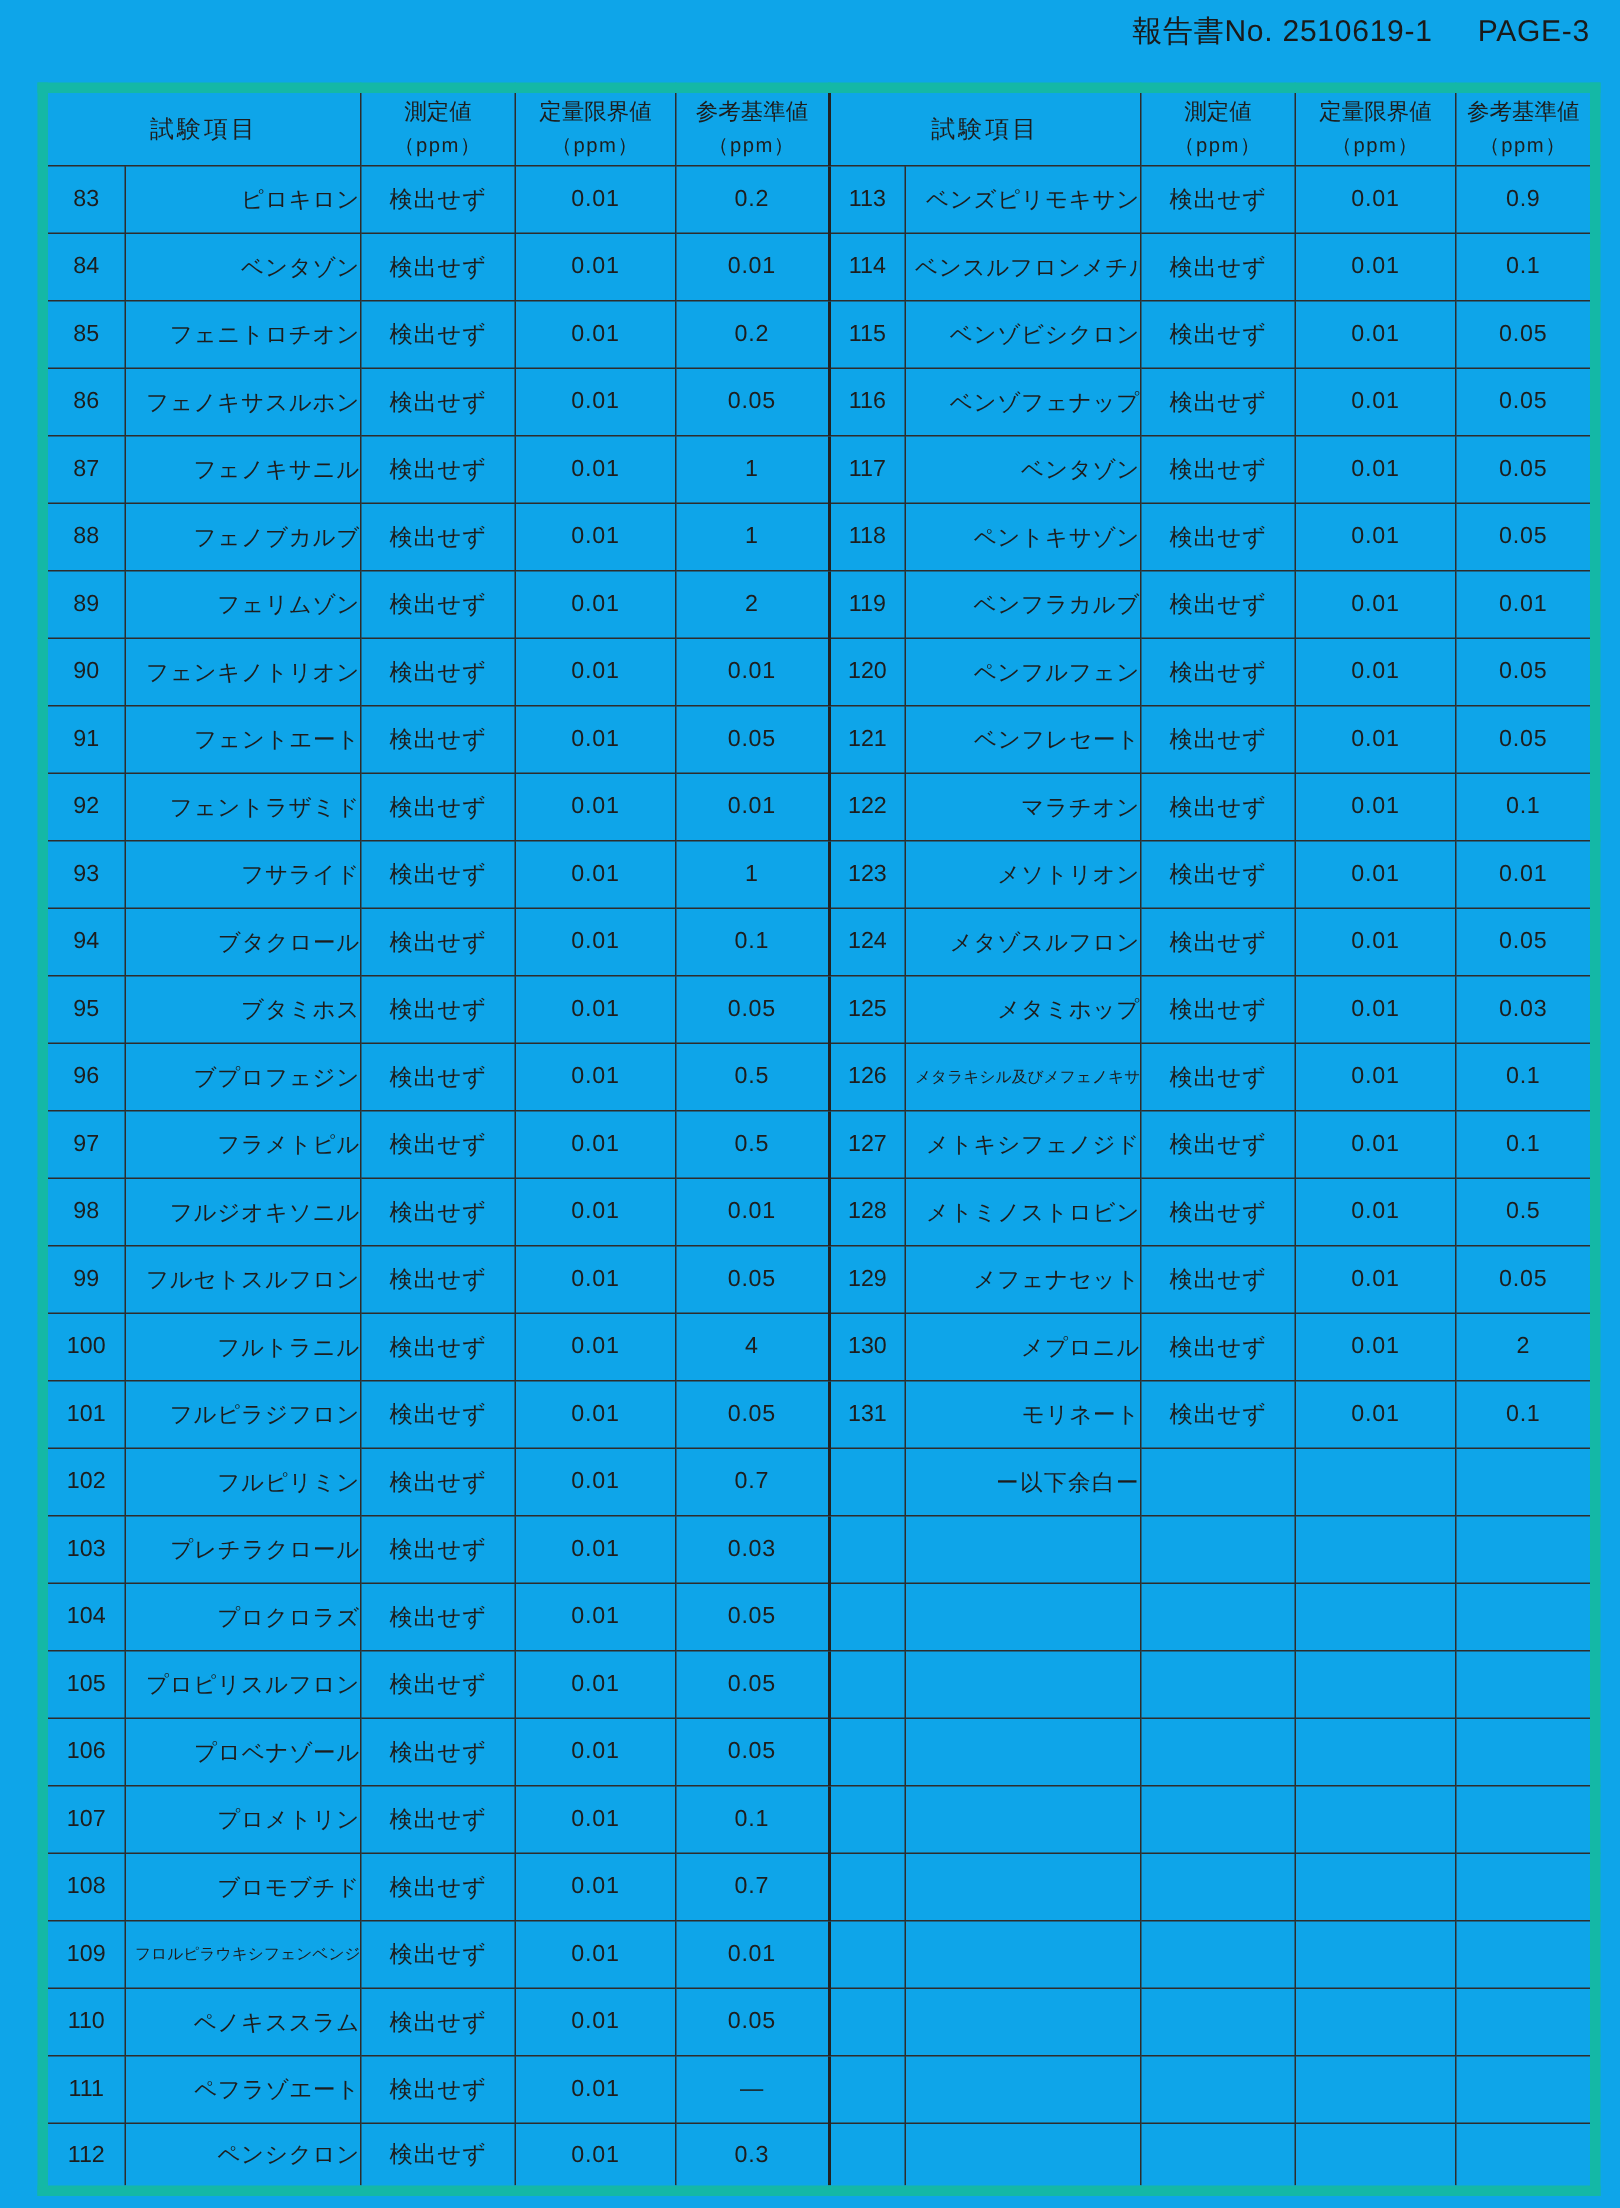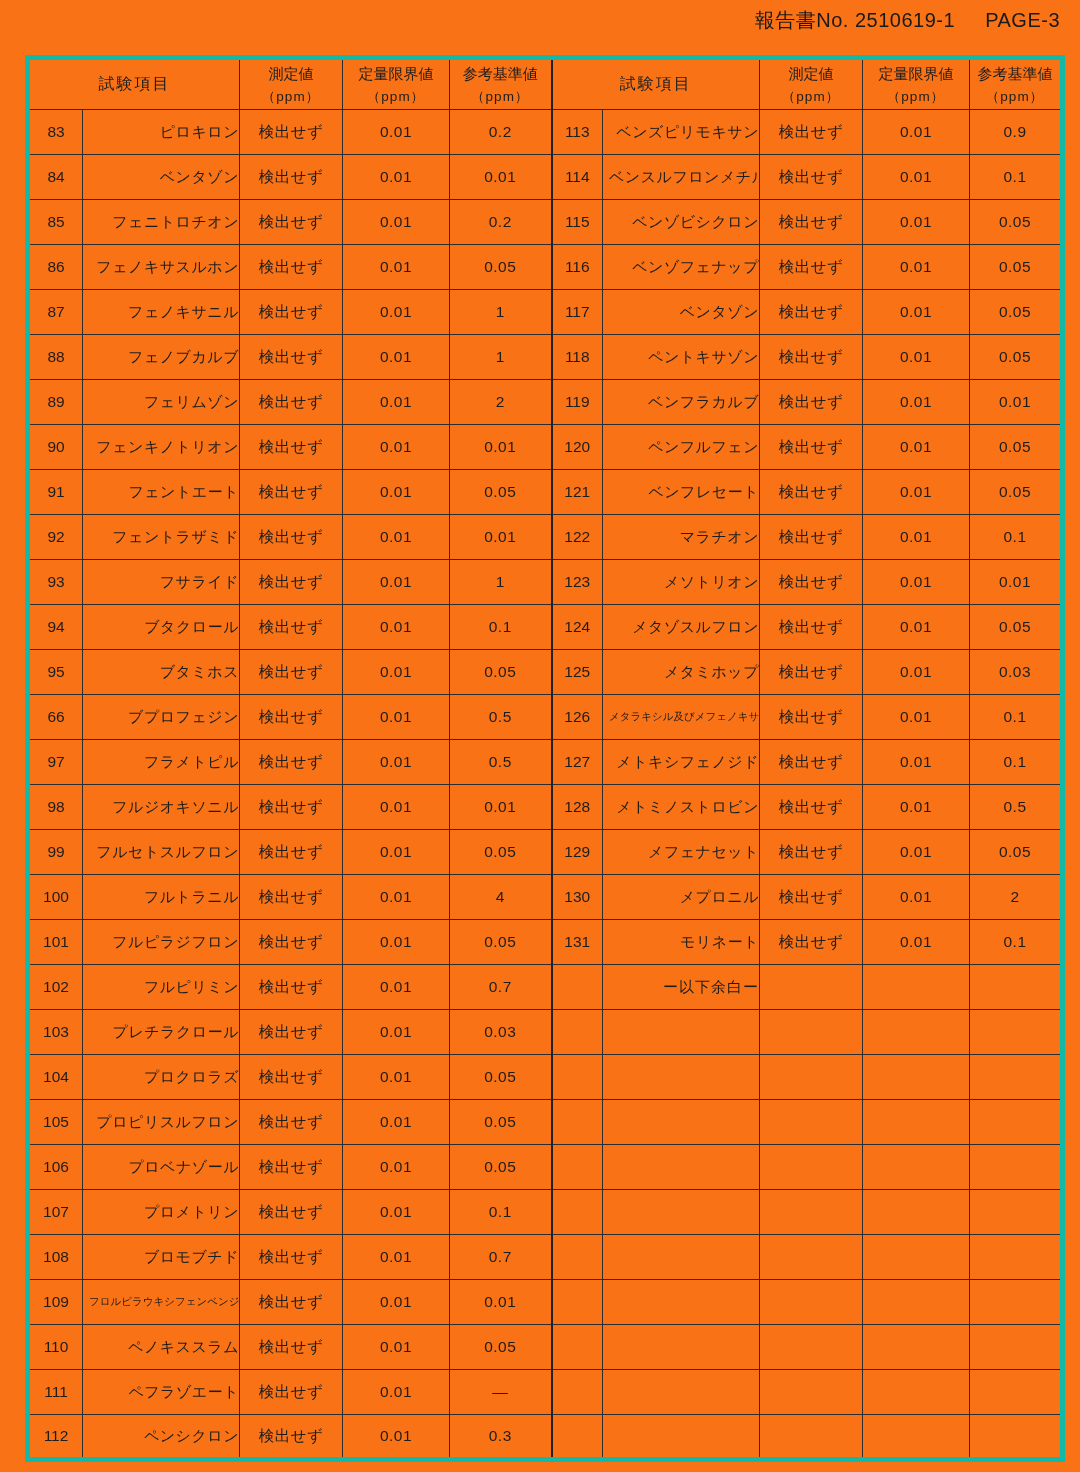--- a/index.html
+++ b/index.html
@@ -9,21 +9,21 @@
     width: 1080px;
     height: 1472px;
     font-family: "Liberation Sans", "DejaVu Sans", sans-serif;
     color: #1d1d1d;
     -webkit-font-smoothing: antialiased;
   }
   .page {
     position: relative;
     width: 1080px;
     height: 1472px;
-    background: #f97316;
+    background: #0ea5e9;
     overflow: hidden;
   }
   .page-header {
     position: absolute;
     top: 7px;
     right: 20px;
     font-size: 20px;
     letter-spacing: 0.5px;
     color: #1a1a1a;
     white-space: nowrap;
@@ -31,21 +31,21 @@
   .page-header .page-no {
     margin-left: 30px;
   }
   table.report-table {
     position: absolute;
     left: 25px;
     top: 55px;
     width: 1035px;
     border-collapse: collapse;
     table-layout: fixed;
-    border: 5px solid #14b8a6;
+    border: 7px solid #14b8a6;
   }
   .report-table th, .report-table td {
     border: 1px solid #2d2d2d;
     padding: 0;
     overflow: hidden;
     white-space: nowrap;
   }
   .report-table thead tr { height: 52px; }
   .report-table tbody tr { height: 45px; }
   th.h-item {
@@ -265,21 +265,21 @@
           <td class="c-val">検出せず</td>
           <td class="c-val">0.01</td>
           <td class="c-val">0.05</td>
           <td class="c-no divider-col">125</td>
           <td class="c-item">メタミホップ</td>
           <td class="c-val">検出せず</td>
           <td class="c-val">0.01</td>
           <td class="c-val">0.03</td>
         </tr>
         <tr>
-          <td class="c-no">66</td>
+          <td class="c-no">96</td>
           <td class="c-item">ブプロフェジン</td>
           <td class="c-val">検出せず</td>
           <td class="c-val">0.01</td>
           <td class="c-val">0.5</td>
           <td class="c-no divider-col">126</td>
           <td class="c-item small">メタラキシル及びメフェノキサム</td>
           <td class="c-val">検出せず</td>
           <td class="c-val">0.01</td>
           <td class="c-val">0.1</td>
         </tr>

